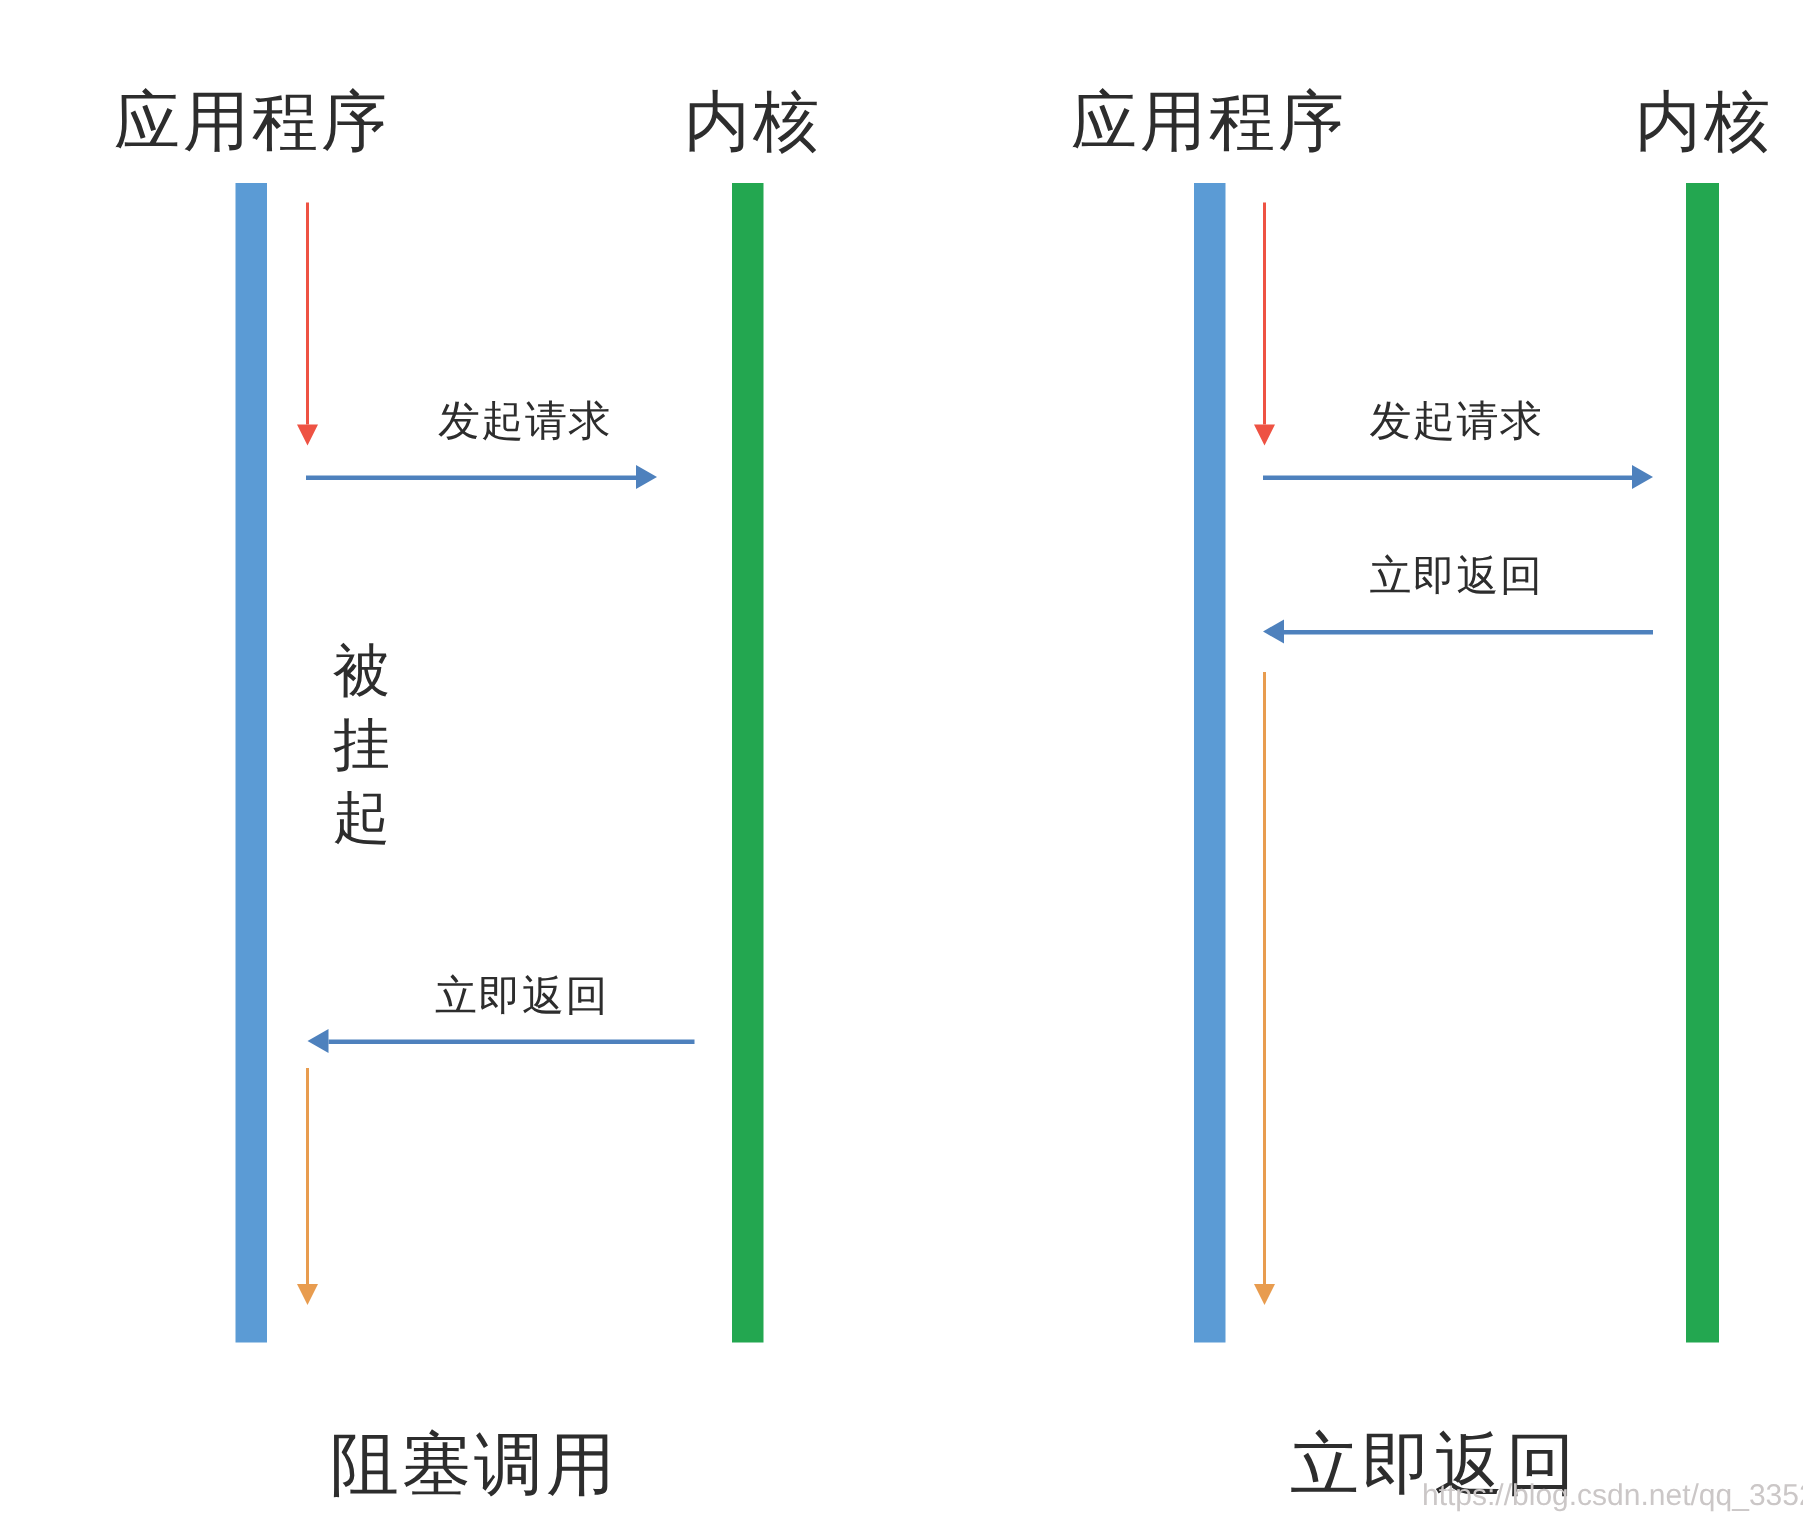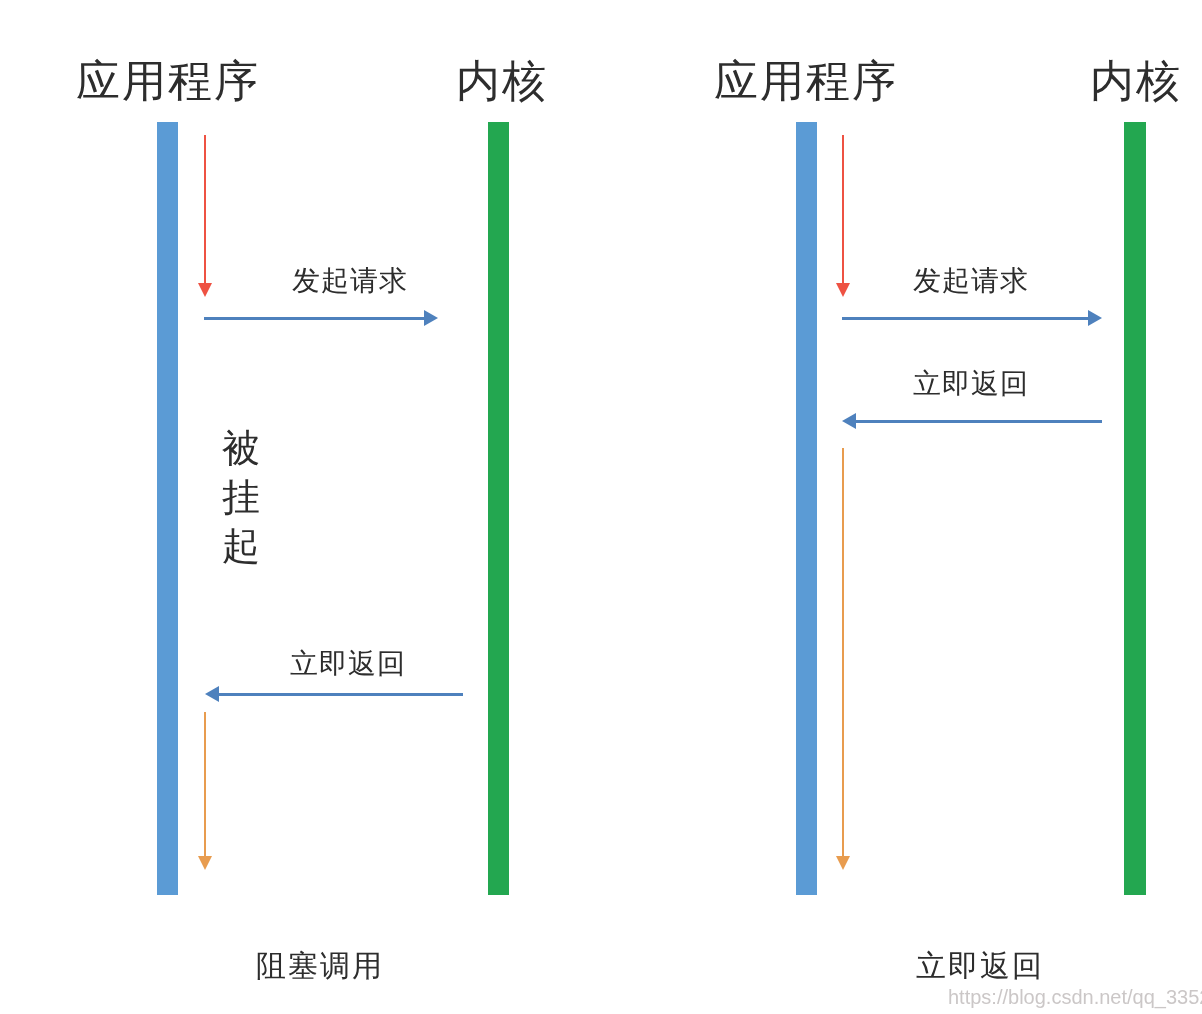--- a/index.html
+++ b/index.html
@@ -76,23 +76,23 @@
     line-height: 49px;
     width: 44px;
     word-break: break-all;
     text-align: center;
     color: var(--color-label-text);
     margin-left: 11px;
   }
   .caption {
     position: absolute;
     top: 946px;
-    font-size: 30px;
+    font-size: 46px;
     letter-spacing: 2px;
-    text-align: center;
+    text-align: left;
     color: var(--color-label-text);
     white-space: nowrap;
   }
   .watermark {
     position: absolute;
     top: 986px;
     left: 948px;
     width: 246px;
     font-size: 20px;
     text-align: right;

